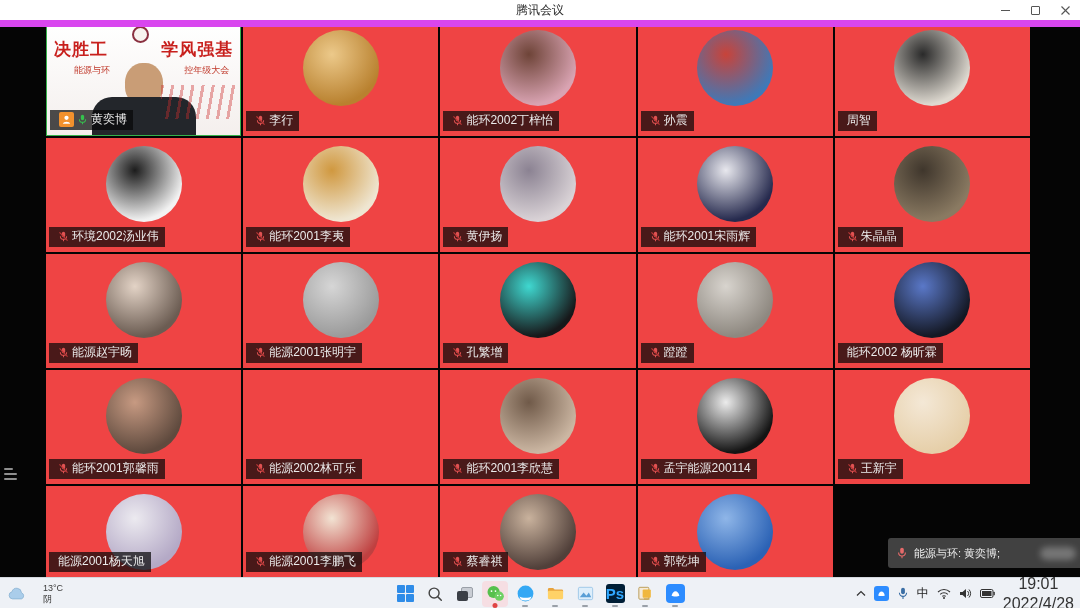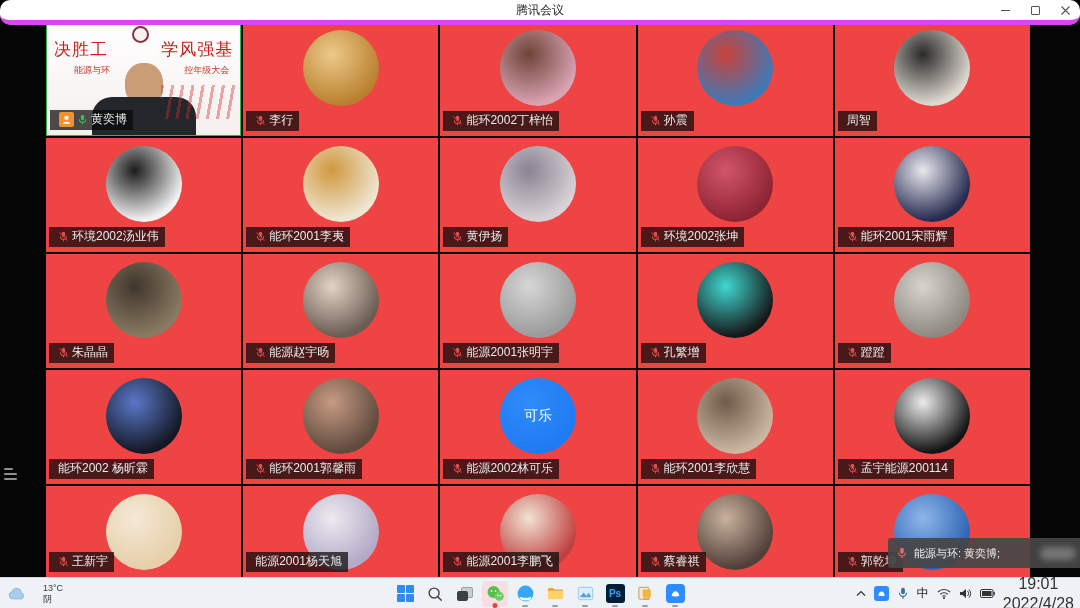--- a/index.html
+++ b/index.html
@@ -1,20 +1,20 @@
 <!DOCTYPE html>
 <html><head>
 <meta charset="utf-8">
 <style>
   html,body{margin:0;padding:0;}
   body{width:1080px;height:608px;background:#000;overflow:hidden;position:relative;
        font-family:"Liberation Sans","DejaVu Sans",sans-serif;}
   
   .titlebar{position:absolute;top:0;left:0;right:0;height:20px;background:#ffffff;
-            border-bottom:5px solid #d946ef;z-index:30;border-radius:10px;}
+            border-bottom:7px solid #d946ef;z-index:30;}
   .titlebar .wtitle{position:absolute;left:0;right:0;top:0;height:20px;display:flex;
             align-items:center;justify-content:center;font-size:12px;color:#2b2b2b;}
   .wc{position:absolute;right:0;top:0;height:20px;display:flex;}
   .wc .wbtn{width:30px;height:20px;display:flex;align-items:center;justify-content:center;}
   .wc .gmin{width:9px;height:1px;background:#555;}
   .wc .gmax{width:7px;height:7px;border:1px solid #555;border-radius:1px;}
   .wc svg{display:block;}
   
   .stage{position:absolute;top:20px;left:0;right:0;height:557px;background:#050505;overflow:hidden;}
   .grid{position:absolute;left:46px;top:2px;width:984px;display:grid;
@@ -34,21 +34,21 @@
   .mic-on .m-body{fill:#35c24d;}
   .mic-on .m-arc{stroke:#35c24d;}
   .mic-on .m-slash{display:none;}
   .host-badge{width:15px;height:15px;background:#f2912d;border-radius:2px;display:flex;
               align-items:center;justify-content:center;flex:0 0 auto;}
   
   .vfeed{position:absolute;inset:0;}
   .vlogo{position:absolute;top:3px;left:44%;width:13px;height:13px;border-radius:50%;
          border:2px solid #8a3040;background:#f7f3ef;}
   .vline1{position:absolute;top:15px;left:7px;right:7px;display:flex;justify-content:space-between;
-          font-size:17px;font-weight:normal;color:#c8201d;letter-spacing:1px;}
+          font-size:17px;font-weight:bold;color:#c8201d;letter-spacing:1px;}
   .vline2{position:absolute;top:41px;left:15px;right:11px;display:flex;justify-content:space-between;
           font-size:9px;color:#c0392b;padding-left:12px;}
   .vperson{position:absolute;inset:0;}
   .vhead{position:absolute;top:40px;left:50%;transform:translateX(-50%);width:38px;height:42px;
          background:#c99d76;border-radius:46% 46% 42% 42%;}
   .vbody{position:absolute;bottom:0;left:50%;transform:translateX(-50%);width:104px;height:38px;
          background:#23262b;border-radius:20px 20px 0 0;}
   .vfeed:after{content:"";position:absolute;right:5px;bottom:16px;width:74px;height:34px;
          background:repeating-linear-gradient(100deg,rgba(205,45,45,.5) 0 3px,transparent 3px 10px);
          opacity:.8;}
@@ -76,21 +76,21 @@
            width:6px;height:2px;border-radius:1px;background:#9aa0a8;}
   .tb-icon .run.badge{width:5px;height:5px;border-radius:50%;background:#e04343;bottom:-1px;}
   .w-grid{display:grid;grid-template-columns:8px 8px;grid-template-rows:8px 8px;gap:1px;}
   .w-grid i{background:#2f8ce8;border-radius:1px;}
   .tv{position:relative;width:16px;height:14px;}
   .tv .tv-a{position:absolute;left:0;bottom:0;width:11px;height:10px;background:#3b3f46;border-radius:2px;}
   .tv .tv-b{position:absolute;right:0;top:0;width:10px;height:9px;background:#c9cdd4;border-radius:2px;
             border:1px solid #9aa0a8;}
   .ps-box{width:19px;height:19px;background:#001e36;border-radius:3px;display:flex;
           align-items:center;justify-content:center;}
-  .ps-txt{color:#31a8ff;font-size:10px;font-weight:bold;font-style:normal;}
+  .ps-txt{color:#31a8ff;font-size:15px;font-weight:bold;font-style:normal;}
   .tm-box{width:19px;height:19px;background:#2d8cff;border-radius:4px;display:flex;
           align-items:center;justify-content:center;}
   .tm-box svg{display:block;}
   .tb-right{position:absolute;right:6px;top:0;height:31px;display:flex;align-items:center;gap:8px;}
   .tray-ic{display:flex;align-items:center;justify-content:center;}
   .imeind{font-size:12px;color:#222;}
   .clockbox{text-align:center;font-size:16px;color:#333;line-height:1.25;}
   .tm-tray{width:15px;height:15px;background:#2d8cff;border-radius:3px;display:flex;
            align-items:center;justify-content:center;}
 </style>
@@ -264,37 +264,20 @@
           <rect class="m-body" x="4.2" y="0.8" width="3.6" height="6" rx="1.8"></rect>
           <path class="m-arc" d="M2.6 5.6a3.4 3.4 0 0 0 6.8 0" fill="none" stroke-width="1.1"></path>
           <line class="m-arc" x1="6" y1="9" x2="6" y2="11.2" stroke-width="1.1"></line>
           <line class="m-slash" x1="1.6" y1="1.4" x2="10.4" y2="10.6" stroke-width="1.2"></line>
         </svg>
       </span>
       <span class="pname">黄伊扬</span>
     </div>
   </div>
 
-  <div class="tile mic-muted">
-    <div class="avatar" style="background: radial-gradient(circle at 38% 32%, rgb(210, 85, 106), rgb(142, 36, 51) 72%);">
-          <span class="avatar-text"></span>
-        </div>
-    <div class="namebar">
-
-      <span class="mic">
-        <svg width="11" height="11" viewBox="0 0 12 12">
-          <rect class="m-body" x="4.2" y="0.8" width="3.6" height="6" rx="1.8"></rect>
-          <path class="m-arc" d="M2.6 5.6a3.4 3.4 0 0 0 6.8 0" fill="none" stroke-width="1.1"></path>
-          <line class="m-arc" x1="6" y1="9" x2="6" y2="11.2" stroke-width="1.1"></line>
-          <line class="m-slash" x1="1.6" y1="1.4" x2="10.4" y2="10.6" stroke-width="1.2"></line>
-        </svg>
-      </span>
-      <span class="pname">环境2002张坤</span>
-    </div>
-  </div>
 
   <div class="tile mic-muted">
     <div class="avatar" style="background: radial-gradient(circle at 38% 32%, rgb(232, 232, 238), rgb(38, 42, 78) 72%);">
           <span class="avatar-text"></span>
         </div>
     <div class="namebar">
 
       <span class="mic">
         <svg width="11" height="11" viewBox="0 0 12 12">
           <rect class="m-body" x="4.2" y="0.8" width="3.6" height="6" rx="1.8"></rect>
@@ -419,23 +402,20 @@
           <path class="m-arc" d="M2.6 5.6a3.4 3.4 0 0 0 6.8 0" fill="none" stroke-width="1.1"></path>
           <line class="m-arc" x1="6" y1="9" x2="6" y2="11.2" stroke-width="1.1"></line>
           <line class="m-slash" x1="1.6" y1="1.4" x2="10.4" y2="10.6" stroke-width="1.2"></line>
         </svg>
       </span>
       <span class="pname">能环2001郭馨雨</span>
     </div>
   </div>
 
   <div class="tile mic-muted">
-    <div class="avatar" style="background: radial-gradient(circle at 38% 32%, rgb(47, 140, 248), rgb(31, 123, 244) 72%);">
-          <span class="avatar-text">可乐</span>
-        </div>
     <div class="namebar">
 
       <span class="mic">
         <svg width="11" height="11" viewBox="0 0 12 12">
           <rect class="m-body" x="4.2" y="0.8" width="3.6" height="6" rx="1.8"></rect>
           <path class="m-arc" d="M2.6 5.6a3.4 3.4 0 0 0 6.8 0" fill="none" stroke-width="1.1"></path>
           <line class="m-arc" x1="6" y1="9" x2="6" y2="11.2" stroke-width="1.1"></line>
           <line class="m-slash" x1="1.6" y1="1.4" x2="10.4" y2="10.6" stroke-width="1.2"></line>
         </svg>
       </span>

